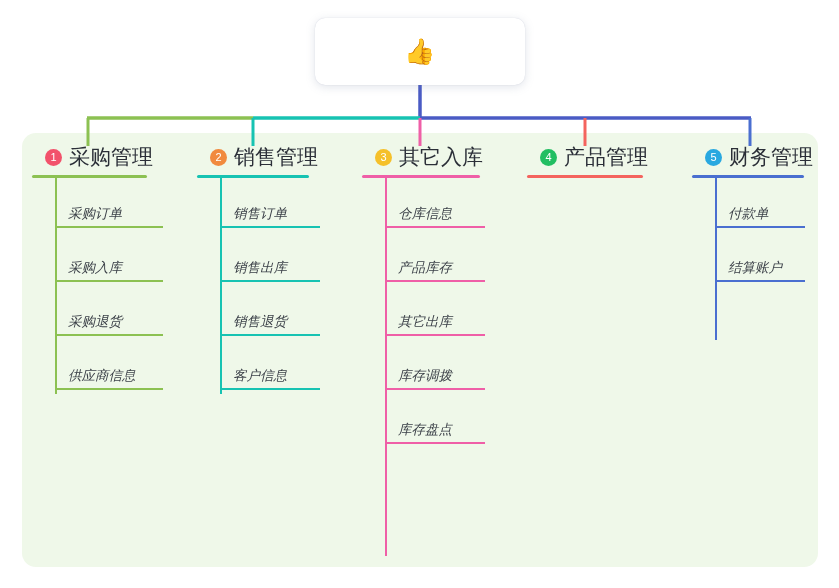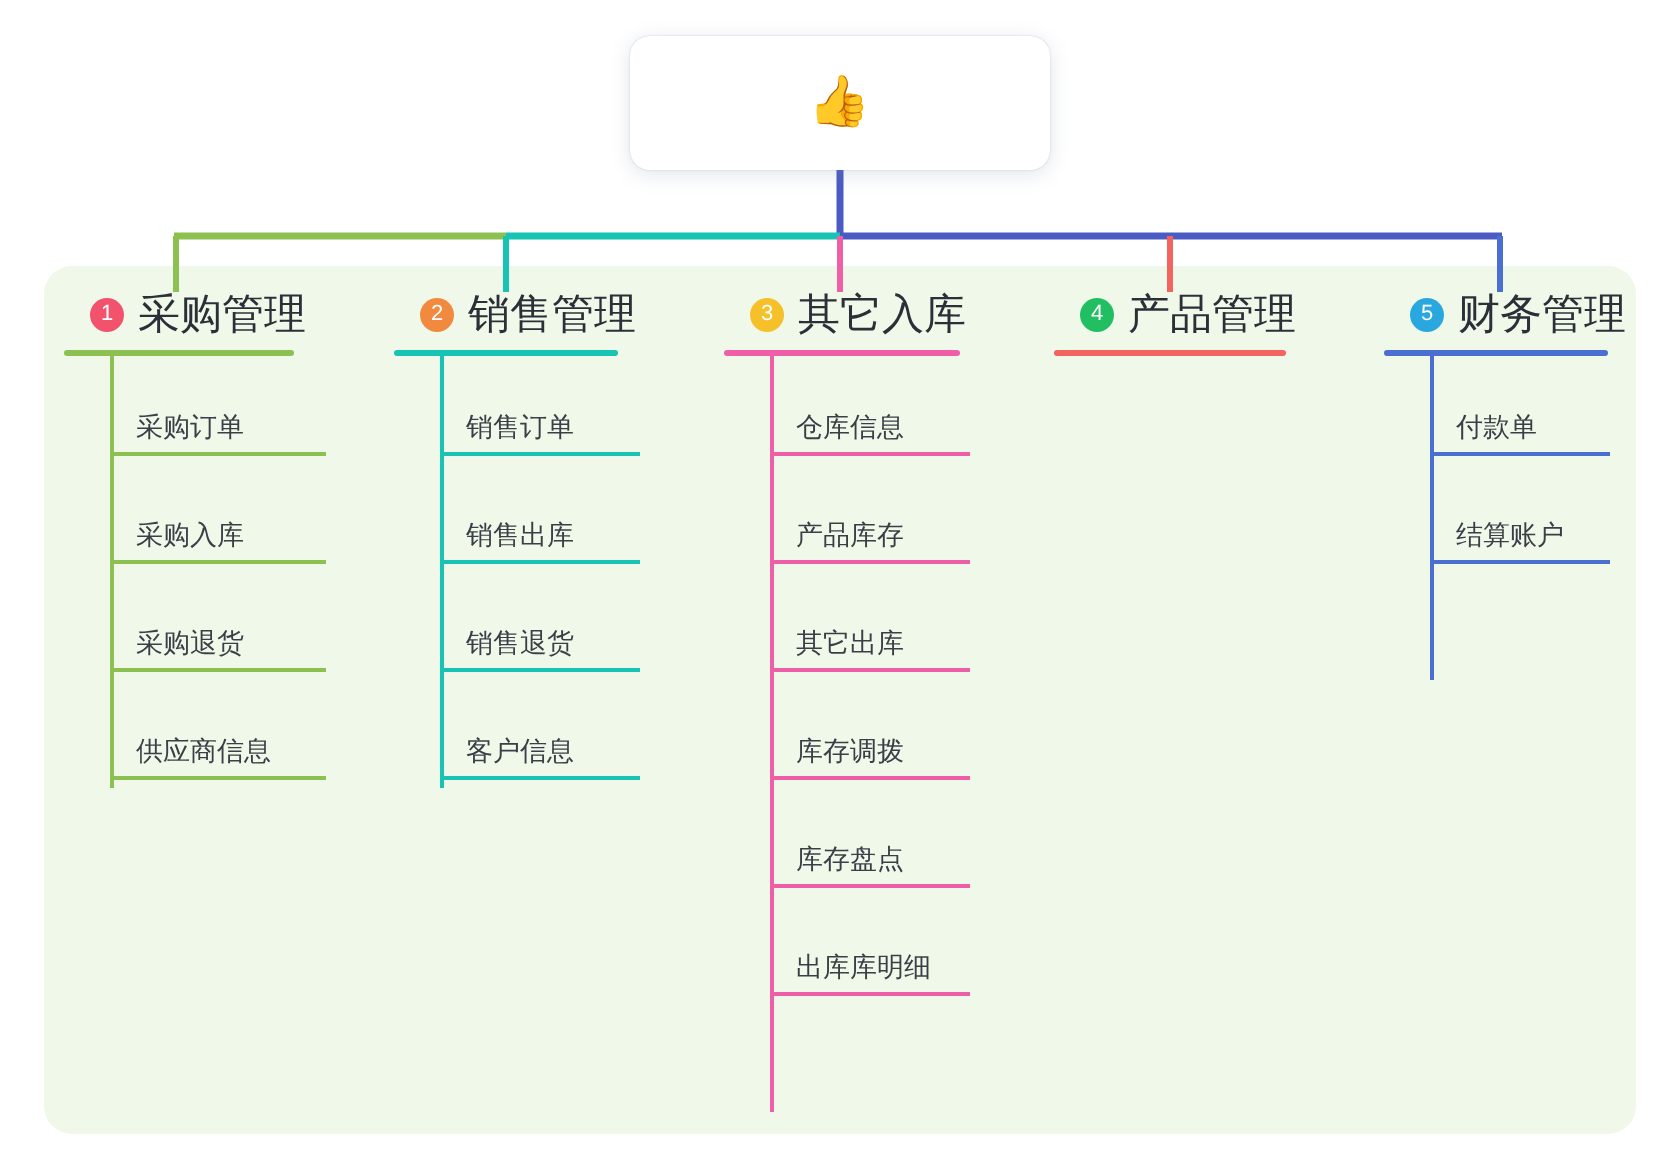--- a/index.html
+++ b/index.html
@@ -102,20 +102,21 @@
     white-space: nowrap;
   }
   .col-underline {
     margin-top: 7px;
     height: 3px;
     border-radius: 2px;
   }
   .items {
     position: relative;
     padding-top: 0px;
+    font-style: italic;
   }
   .spine {
     position: absolute;
     left: 23px;
     top: 0;
     width: 2px;
   }
   .item {
     position: relative;
     height: 54px;
@@ -232,24 +233,20 @@
             <div class="item-rule" style="background: rgb(239, 95, 167); width: 100px;"></div>
           </div>
           <div class="item">
             <span class="item-label">库存调拨</span>
             <div class="item-rule" style="background: rgb(239, 95, 167); width: 100px;"></div>
           </div>
           <div class="item">
             <span class="item-label">库存盘点</span>
             <div class="item-rule" style="background: rgb(239, 95, 167); width: 100px;"></div>
           </div>
-          <div class="item">
-            <span class="item-label">出库库明细</span>
-            <div class="item-rule" style="background: rgb(239, 95, 167); width: 100px;"></div>
-          </div>
         </div>
       </div>
       <div class="column" style="left: 527px;">
         <div class="col-header">
           <span class="badge" style="background: rgb(34, 190, 98);">4</span>
           <span class="col-title">产品管理</span>
         </div>
         <div class="col-underline" style="background: rgb(244, 100, 94); width: 116px;"></div>
       </div>
       <div class="column" style="left: 692px;">

